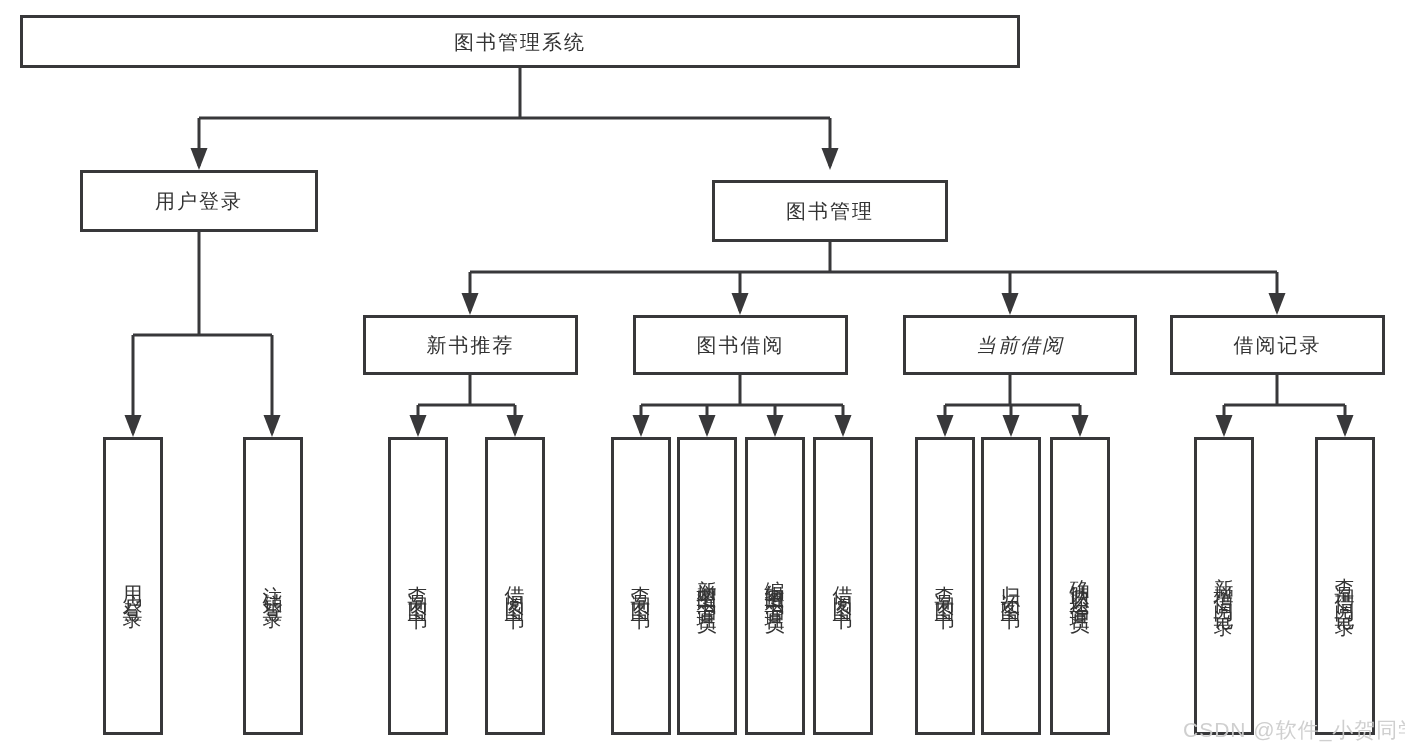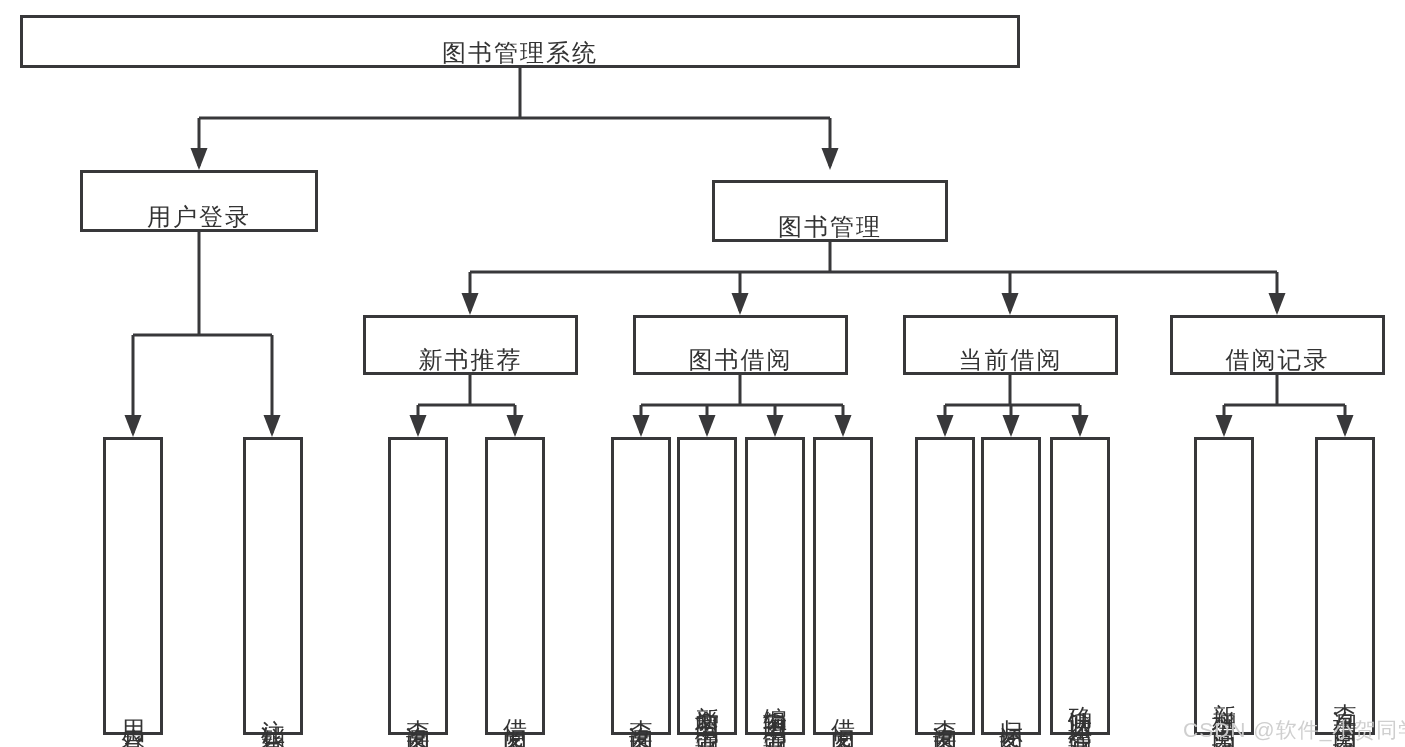--- a/index.html
+++ b/index.html
@@ -20,24 +20,24 @@
     left: 0;
     top: 0;
     pointer-events: none;
   }
   .node {
     position: absolute;
     box-sizing: border-box;
     border: 3px solid #38383a;
     background: #ffffff;
     display: flex;
-    align-items: flex-end;
+    align-items: center;
     justify-content: center;
     color: #333333;
-    font-size: 24px;
+    font-size: 20px;
     line-height: 1;
   }
   .h-node span {
     letter-spacing: 2px;
     white-space: nowrap;
   }
   .v-node span {
     writing-mode: vertical-rl;
     text-orientation: mixed;
     letter-spacing: 8px;
@@ -112,21 +112,21 @@
   <div class="node h-node" style="left:712px; top:180px; width:236px; height:62px;">
     <span>图书管理</span>
   </div>
 
   <div class="node h-node" style="left:363px; top:315px; width:215px; height:60px;">
     <span>新书推荐</span>
   </div>
   <div class="node h-node" style="left:633px; top:315px; width:215px; height:60px;">
     <span>图书借阅</span>
   </div>
-  <div class="node h-node" style="left:903px; top:315px; width:215px; height:60px;">
+  <div class="node h-node" style="left:903px; top:315px; width:234px; height:60px;font-style:italic;">
     <span>当前借阅</span>
   </div>
   <div class="node h-node" style="left:1170px; top:315px; width:215px; height:60px;">
     <span>借阅记录</span>
   </div>
 
   <div class="node v-node" style="left:103px; top:437px; width:60px; height:298px;">
     <span>用户登录</span>
   </div>
   <div class="node v-node" style="left:243px; top:437px; width:60px; height:298px;">

